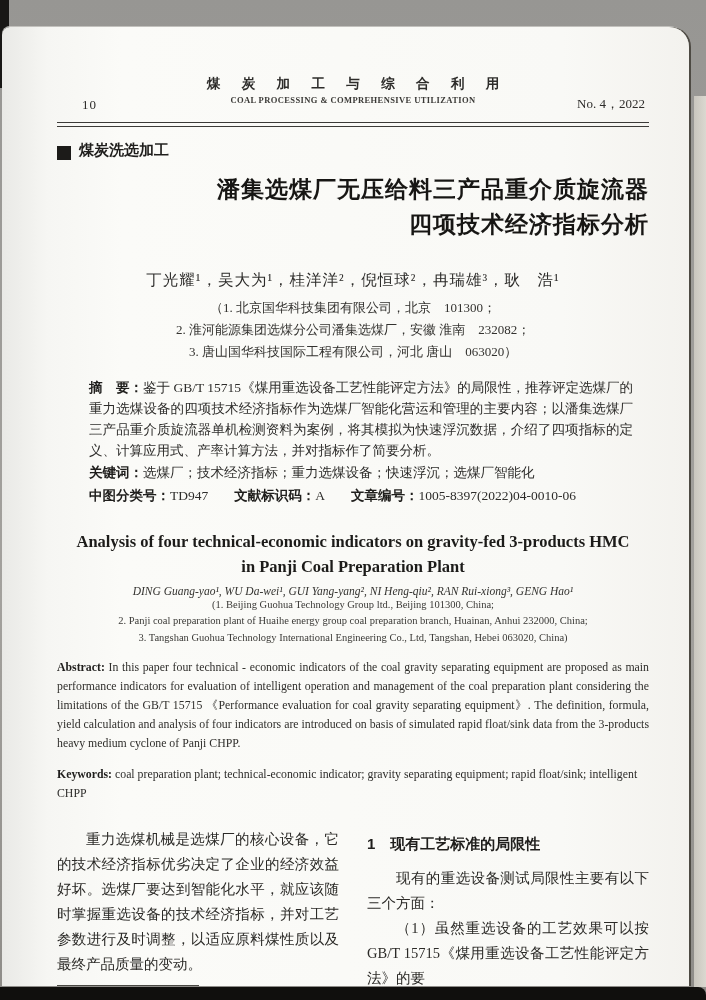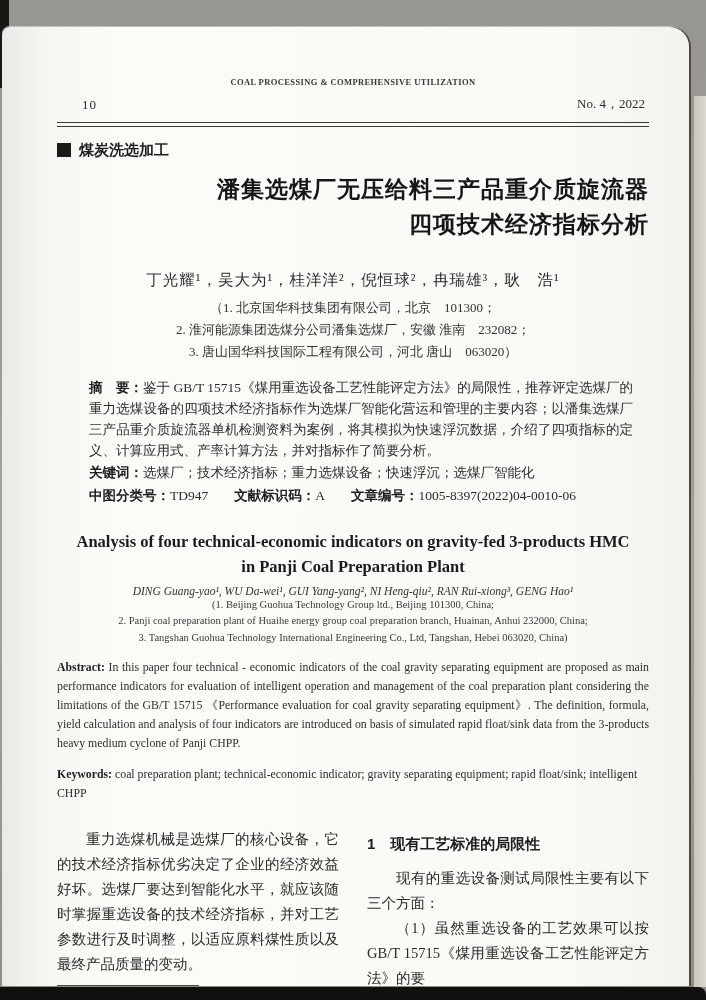--- a/index.html
+++ b/index.html
@@ -24,21 +24,21 @@
   
   .jheader{position:relative;padding-top:52px;height:36px;}
   .page-num{position:absolute;left:25px;bottom:2px;font-size:13px;letter-spacing:1px;}
   .jtitles{position:absolute;left:0;right:0;text-align:center;top:48px;}
   .jtitle-cn{font-size:13.5px;font-weight:bold;letter-spacing:9px;text-indent:9px;}
   .jtitle-en{font-size:8.5px;font-weight:bold;letter-spacing:0.4px;margin-top:2px;color:#3a3936;}
   .issue{position:absolute;right:4px;bottom:2px;font-size:13px;margin-top:28px;}
   .header-rule{margin-top:7px;height:2.5px;border-top:1.6px solid #3c3b38;border-bottom:1.2px solid #3c3b38;}
 
   
-  .section-marker{margin-top:14px;display:flex;align-items:center;gap:8px;
+  .section-marker{margin-top:14px;display:flex;align-items:flex-end;gap:8px;
     font-family:"Liberation Sans","DejaVu Sans",sans-serif;font-weight:bold;font-size:15px;color:#1f1e1c;}
   .sq{width:14px;height:14px;background:#1c1b19;display:inline-block;}
 
   
   .cn-title{margin-top:12px;text-align:right;font-family:"Liberation Sans","DejaVu Sans",sans-serif;
     font-weight:bold;font-size:23px;line-height:35px;color:#171614;letter-spacing:1px;}
   .cn-authors{margin-top:28px;text-align:center;font-size:15.5px;letter-spacing:1px;}
   .cn-affils{margin-top:6px;text-align:center;font-size:13px;line-height:22px;color:#33322f;}
   .cn-abs{margin:14px 16px 0 32px;font-size:13.5px;line-height:21px;text-align:justify;}
   .hei{font-family:"Liberation Sans","DejaVu Sans",sans-serif;font-weight:bold;color:#1f1e1c;}
@@ -75,20 +75,21 @@
 <div class="corner-strip-left"></div>
 <div class="right-page-edge"></div>
 <div class="bottom-bar"></div>
 
 <div class="page">
   <div class="content">
 
     <div class="jheader">
       <span class="page-num">10</span>
       <div class="jtitles">
+        <div class="jtitle-cn">煤 炭 加 工 与 综 合 利 用</div>
         <div class="jtitle-en">COAL PROCESSING &amp; COMPREHENSIVE UTILIZATION</div>
       </div>
       <span class="issue">No. 4，2022</span>
     </div>
     <div class="header-rule"></div>
 
     <div class="section-marker">
       <span class="sq"></span>
       <span>煤炭洗选加工</span>
     </div>

